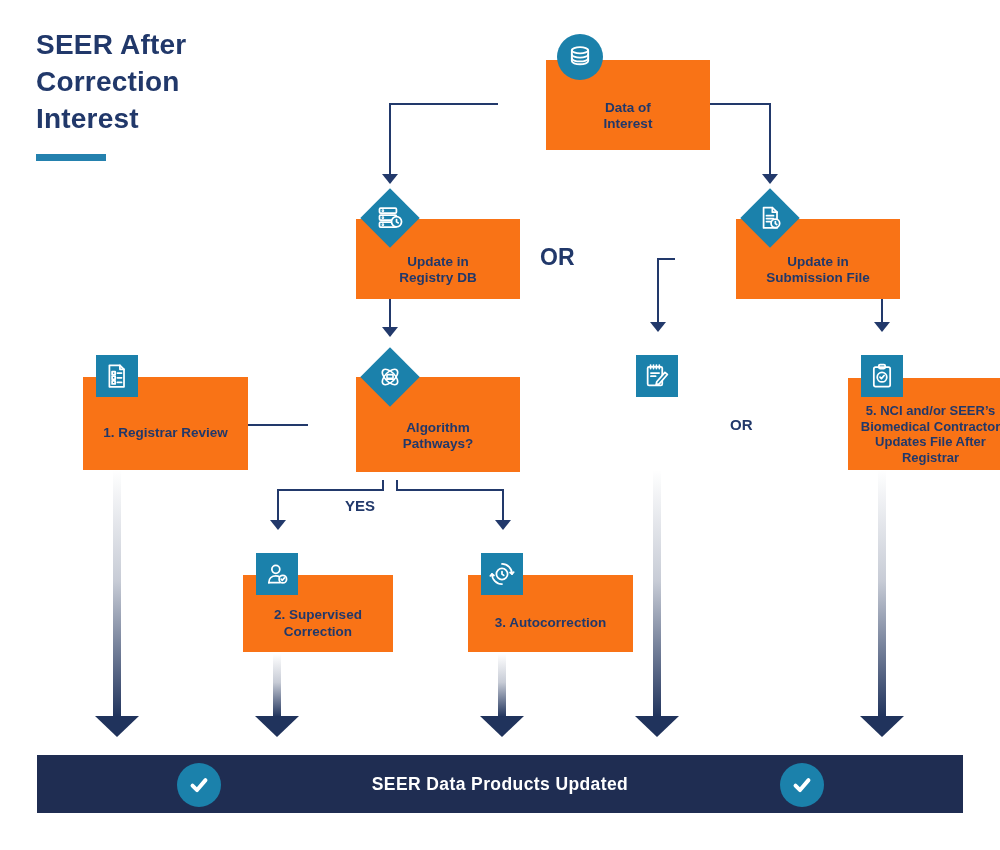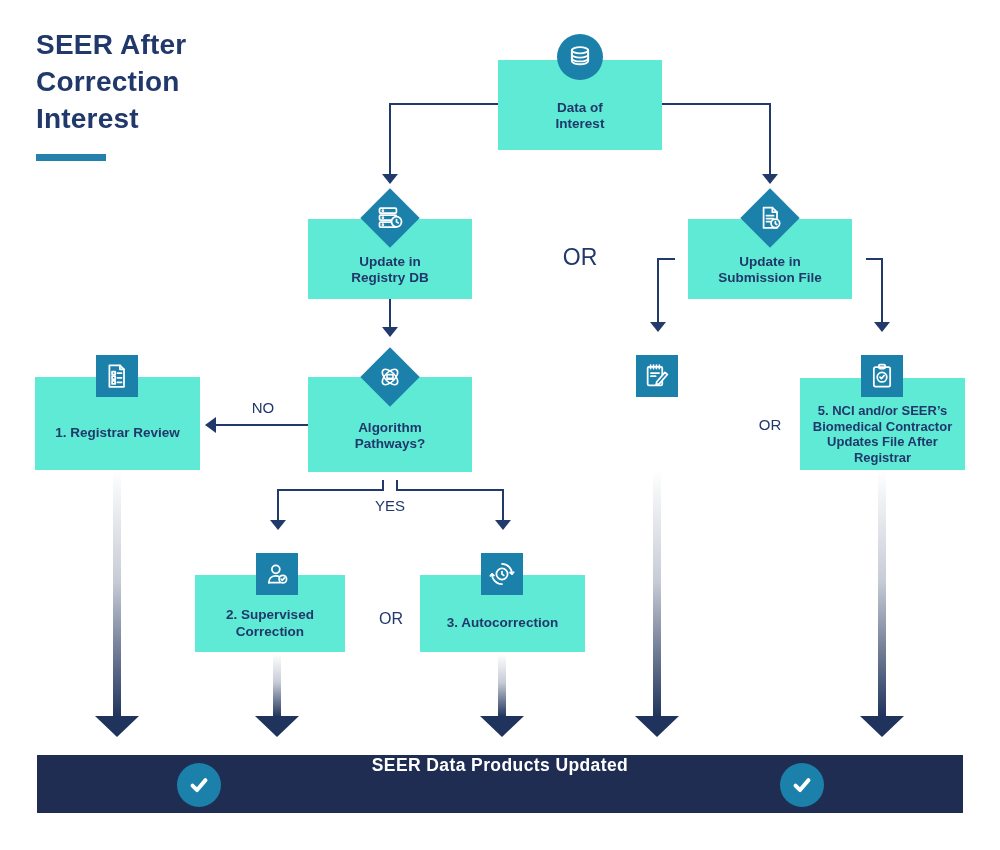--- a/index.html
+++ b/index.html
@@ -4,38 +4,38 @@
 <style>
   html,body{margin:0;padding:0;background:#ffffff;}
   #stage{position:relative;width:1000px;height:850px;background:#ffffff;overflow:hidden;
          font-family:"Liberation Sans", sans-serif;}
   .abs{position:absolute;}
   
   #title{left:36px;top:26px;font-size:28px;font-weight:800;color:#21386a;line-height:37px;letter-spacing:.2px;}
   #title div{white-space:nowrap;}
   #title-underline{left:36px;top:154px;width:70px;height:7px;background:#2481ae;}
   
-  .gbox{background:#5eead4;display:flex;flex-direction:column;align-items:center;justify-content:center;
-        text-align:center;color:#21386a;font-weight:700;font-size:13.5px;line-height:16.5px;}
+  .gbox{background:#f97316;display:flex;flex-direction:column;align-items:center;justify-content:center;
+        text-align:center;color:#21386a;font-weight:700;font-size:13.5px;line-height:16.5px;margin-left:48px;}
   .gbox.small-lh{font-size:13px;line-height:15.5px;}
   
   .icircle{width:46px;height:46px;border-radius:50%;background:#1b81ab;display:flex;align-items:center;justify-content:center;}
   .isquare{width:42px;height:42px;background:#1b81ab;display:flex;align-items:center;justify-content:center;}
   .idiamond{width:42px;height:42px;background:#1b81ab;transform:rotate(45deg);}
   .isvg{width:28px;height:28px;display:block;}
   
   .line{background:#22396b;}
   .ah-down{width:0;height:0;border-left:8px solid transparent;border-right:8px solid transparent;border-top:10px solid #22396b;}
   .ah-left{width:0;height:0;border-top:8px solid transparent;border-bottom:8px solid transparent;border-right:11px solid #22396b;}
-  .lbl{color:#21386a;font-weight:400;text-align:center;}
+  .lbl{color:#21386a;font-weight:700;text-align:left;}
   
   .gshaft{width:8px;background:linear-gradient(to bottom, rgba(32,50,90,0), rgba(32,50,90,.25) 45%, #20335c);}
   .ghead{width:0;height:0;border-left:22px solid transparent;border-right:22px solid transparent;border-top:21px solid #20335c;}
   
-  #banner{left:37px;top:755px;width:926px;height:58px;background:#1f2d52;display:flex;justify-content:center;}
+  #banner{left:37px;top:755px;width:926px;height:58px;background:#1f2d52;display:flex;align-items:center;justify-content:center;}
   #banner-label{color:#ffffff;font-size:17.5px;font-weight:800;letter-spacing:.4px;}
   .bcheck{width:44px;height:44px;border-radius:50%;background:#1b81ab;display:flex;align-items:center;justify-content:center;}
   svg{display:block;}
 </style>
 </head>
 <body>
 
 <div id="stage">
 
   <div class="abs" id="title">

